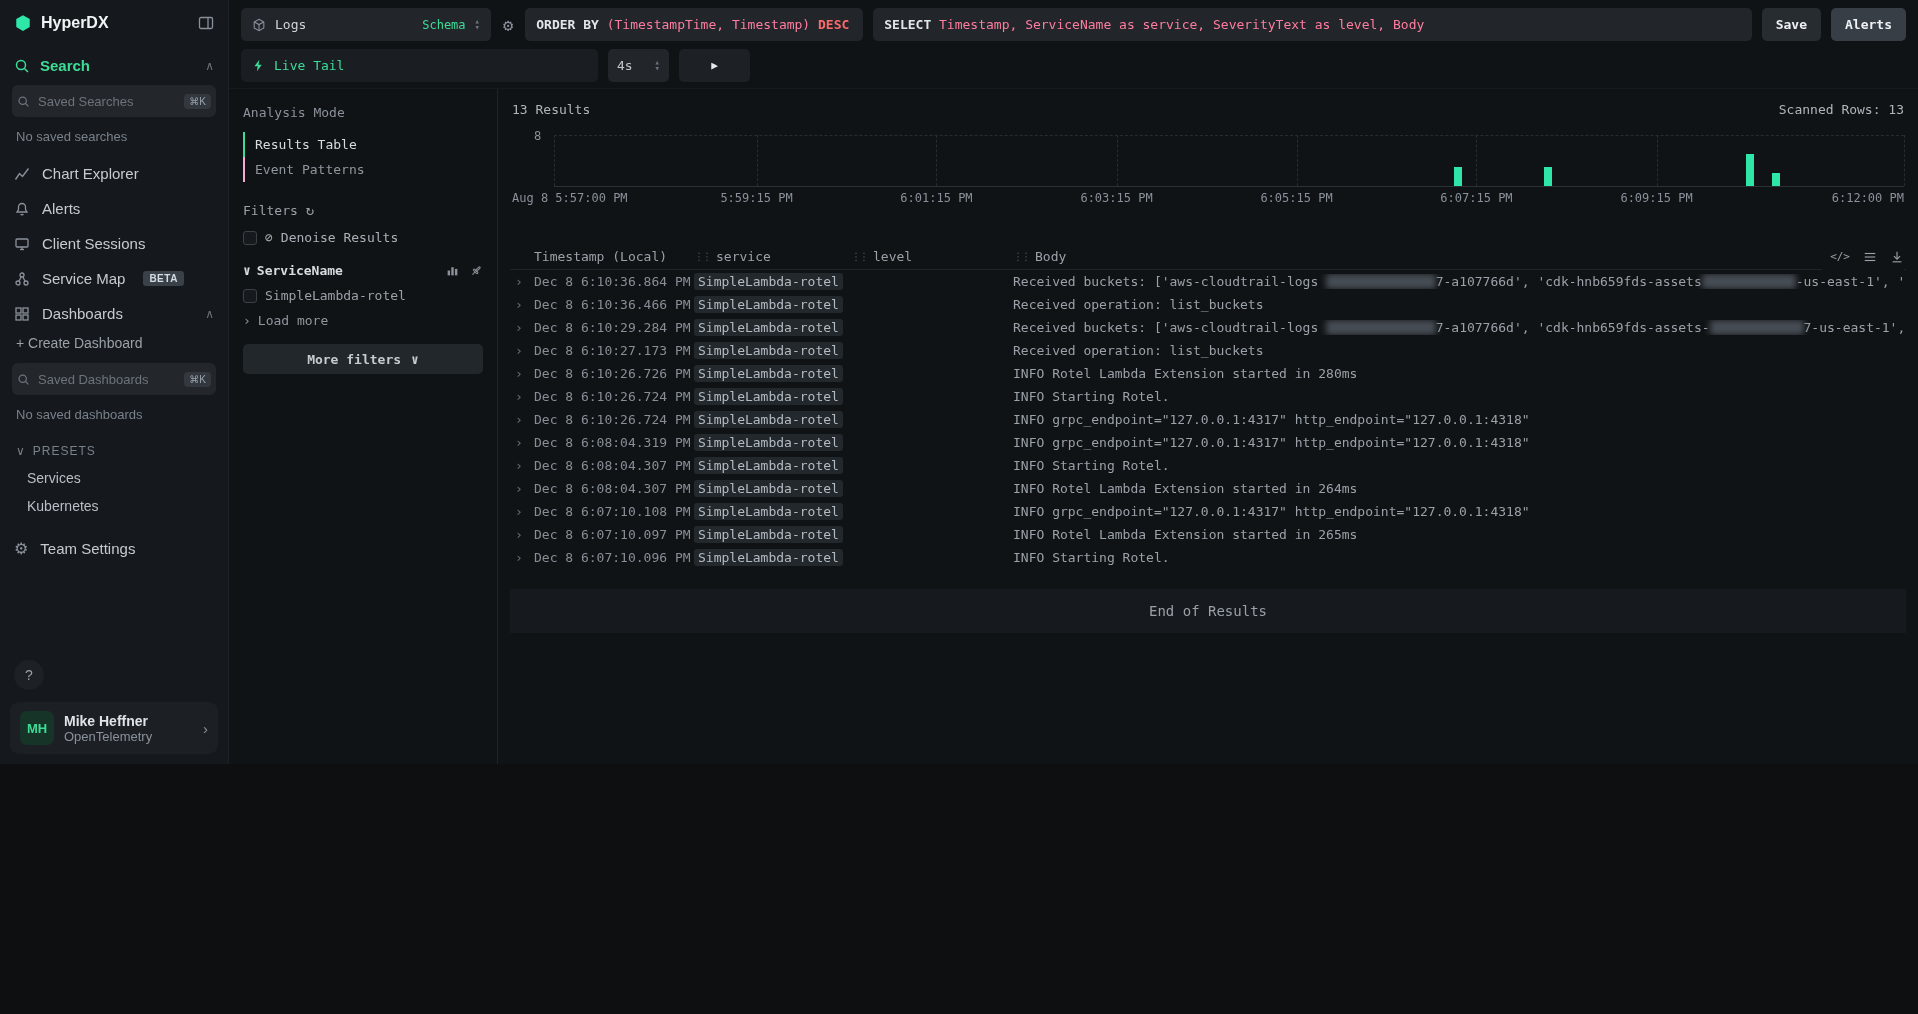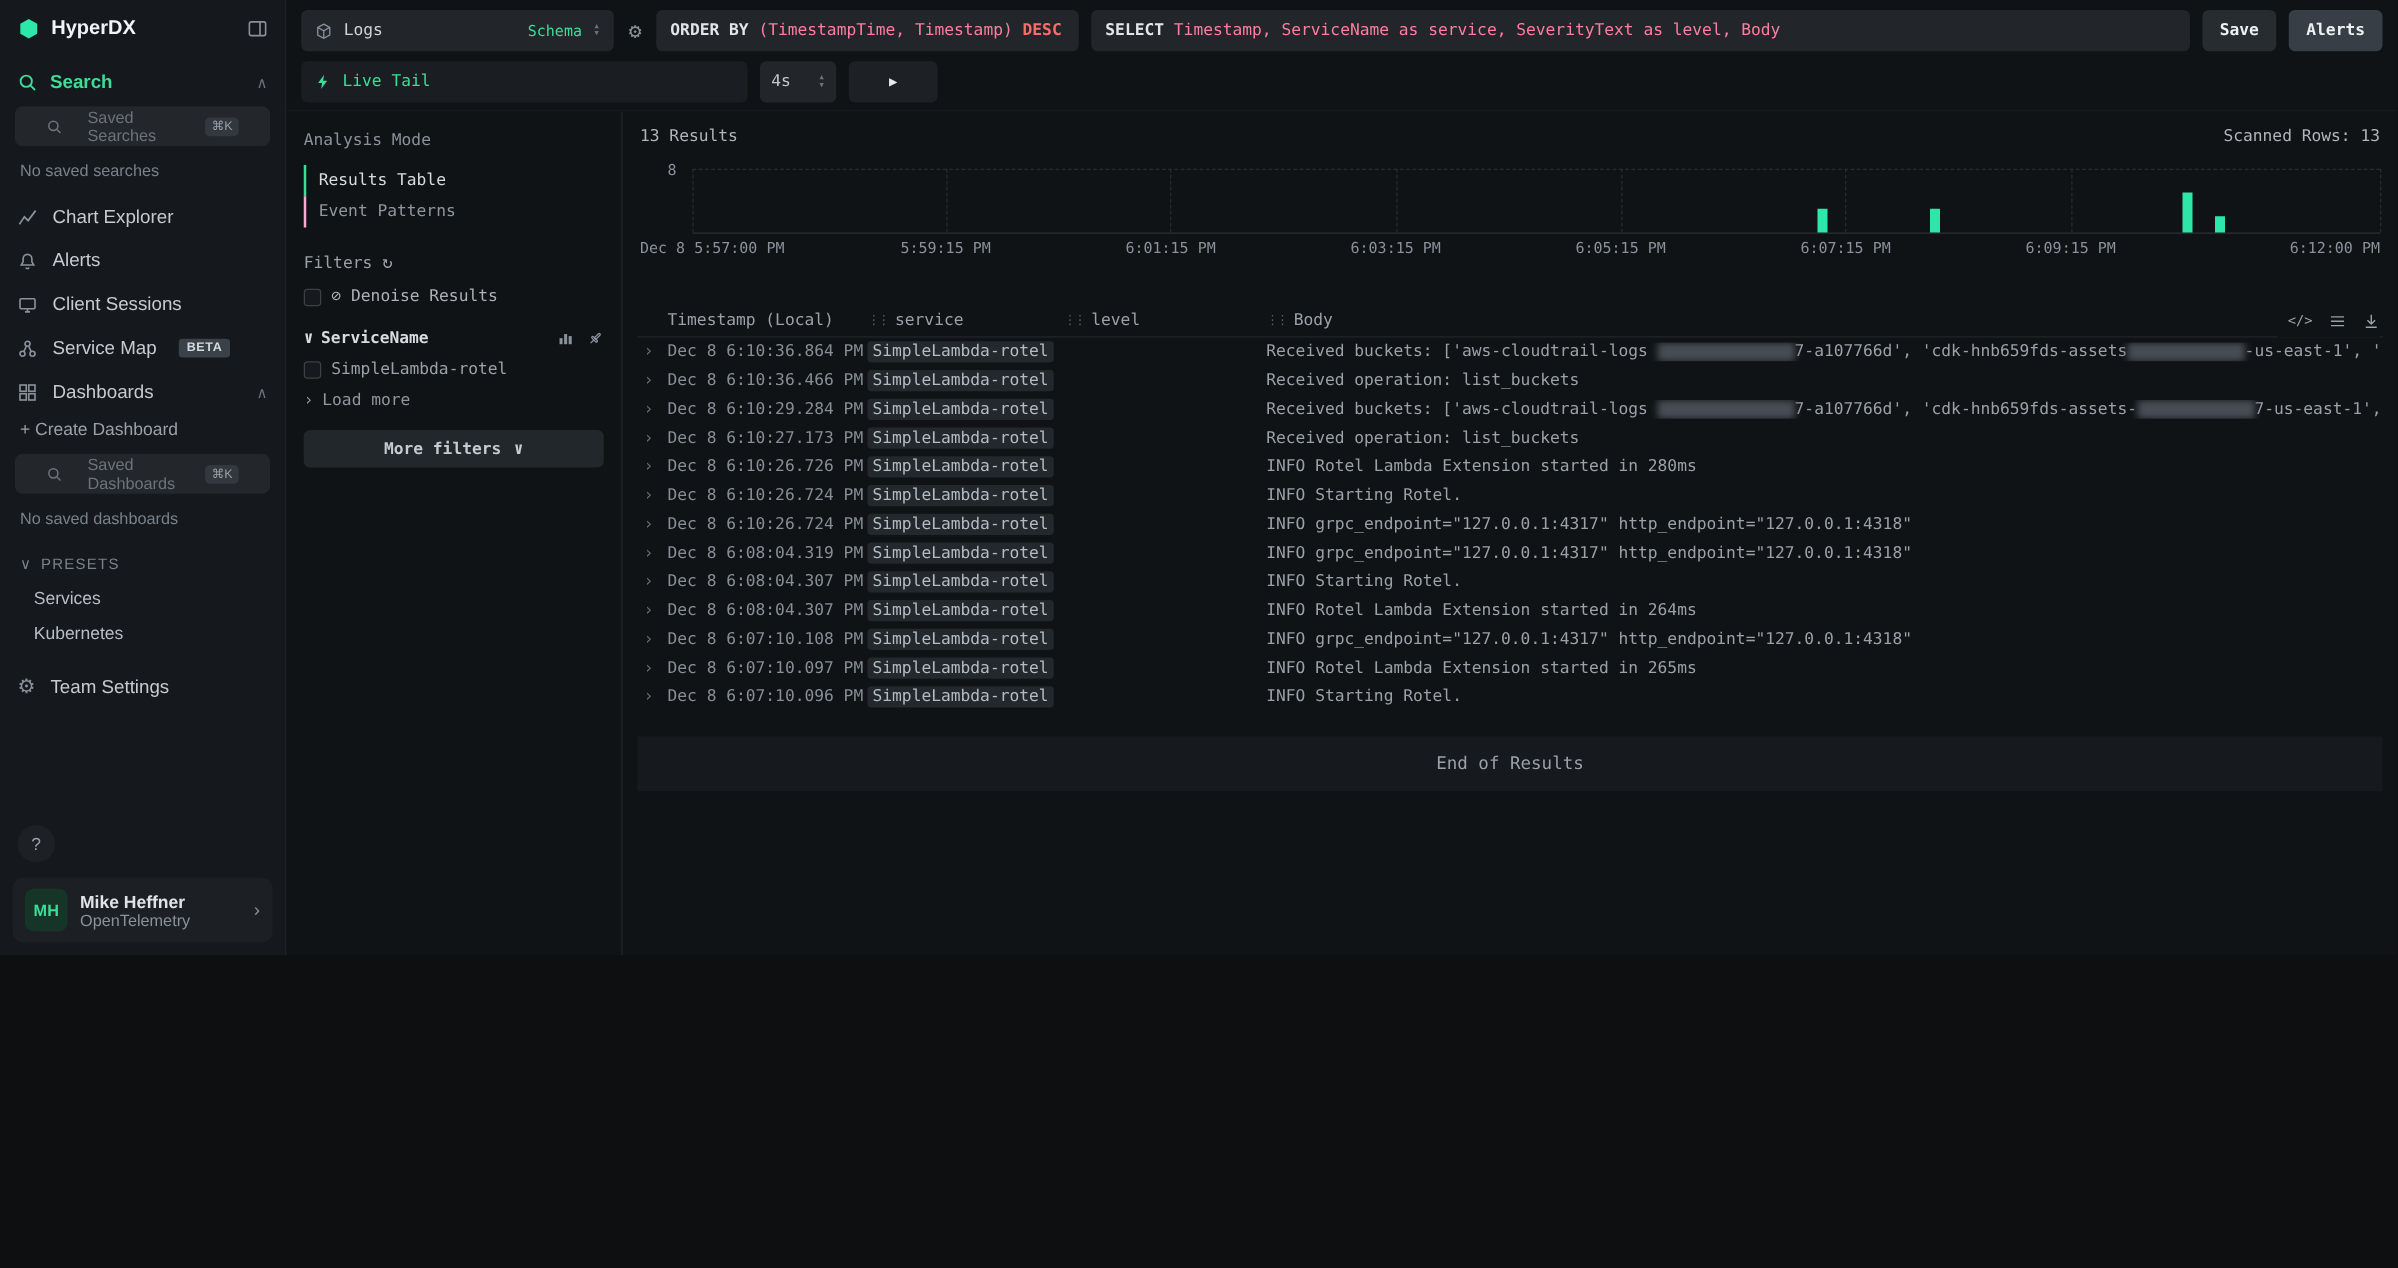--- a/index.html
+++ b/index.html
@@ -12,21 +12,21 @@
   .sidebar { width:229px; flex:none; background:#15181c; border-right:1px solid #1e2226;
     display:flex; flex-direction:column; padding-bottom:10px;
     font-family:"Liberation Sans","DejaVu Sans",sans-serif; }
   .side-head { display:flex; align-items:center; gap:9px; padding:14px 14px 16px; }
   .logo-text { font-weight:bold; font-size:16px; color:#f1f4f6; flex:1; }
   .icon-muted { color:#8a919a; }
   .side-section { display:flex; align-items:center; gap:10px; padding:9px 14px; }
   .side-section .sec-label { color:#3ddc97; font-weight:bold; font-size:15px; flex:1; }
   .side-chev { color:#6b727a; font-size:12px; }
   .side-search { margin:2px 12px 10px; background:#23272c; border-radius:6px; height:32px;
-    display:flex; align-items:center; gap:20px; padding:0 25px; color:#6c737a; font-size:13px; cursor:pointer; }
+    display:flex; align-items:center; gap:8px; padding:0 5px; color:#6c737a; font-size:13px; cursor:pointer; }
   .kbd { margin-left:auto; background:#32383e; border-radius:4px; padding:2px 5px; font-size:10px; color:#9aa2a9; }
   .side-muted { padding:2px 16px 12px; color:#79818a; font-size:13px; }
   .nav-item { display:flex; align-items:center; gap:12px; padding:9px 14px; font-size:15px; color:#c5cbd1; cursor:pointer; }
   .nav-item .nv-label { flex:none; }
   .badge-beta { background:#3a4149; color:#d5dbe1; font-size:10px; font-weight:bold;
     padding:2px 6px; border-radius:3px; letter-spacing:.5px; margin-left:6px; }
   .nav-chev { margin-left:auto; color:#6b727a; font-size:12px; }
   .create-dash { padding:4px 16px 10px; font-size:14px; color:#9aa1a8; cursor:pointer; }
   .presets-head { display:flex; align-items:center; gap:7px; padding:10px 16px 6px;
     color:#79818a; font-size:12px; letter-spacing:1px; }
@@ -392,21 +392,21 @@
               <div class="vgrid" style="left: 55%;"></div>
               <div class="vgrid" style="left: 68.33%;"></div>
               <div class="vgrid" style="left: 81.67%;"></div>
               <div class="vgrid" style="left: 100%;"></div>
               <div class="bar" style="left: 66.7%; height: 37.5%; background: rgb(46, 230, 168);"></div>
               <div class="bar" style="left: 73.3%; height: 37.5%; background: rgb(46, 230, 168);"></div>
               <div class="bar" style="left: 88.3%; height: 62.5%; background: rgb(46, 230, 168);"></div>
               <div class="bar" style="left: 90.2%; height: 25%; background: rgb(46, 230, 168);"></div>
             </div>
           <div class="x-axis">
-              <div class="x-label" style="left: 0px; transform: translateX(-42px);">Dec 8 5:57:00 PM</div>
+              <div class="x-label" style="left: 0px; transform: translateX(-42px);">Aug 8 5:57:00 PM</div>
               <div class="x-label" style="left: 15%; transform: translateX(-50%);">5:59:15 PM</div>
               <div class="x-label" style="left: 28.33%; transform: translateX(-50%);">6:01:15 PM</div>
               <div class="x-label" style="left: 41.67%; transform: translateX(-50%);">6:03:15 PM</div>
               <div class="x-label" style="left: 55%; transform: translateX(-50%);">6:05:15 PM</div>
               <div class="x-label" style="left: 68.33%; transform: translateX(-50%);">6:07:15 PM</div>
               <div class="x-label" style="left: 81.67%; transform: translateX(-50%);">6:09:15 PM</div>
               <div class="x-label" style="right: 0px;">6:12:00 PM</div>
             </div>
         </div>
 

